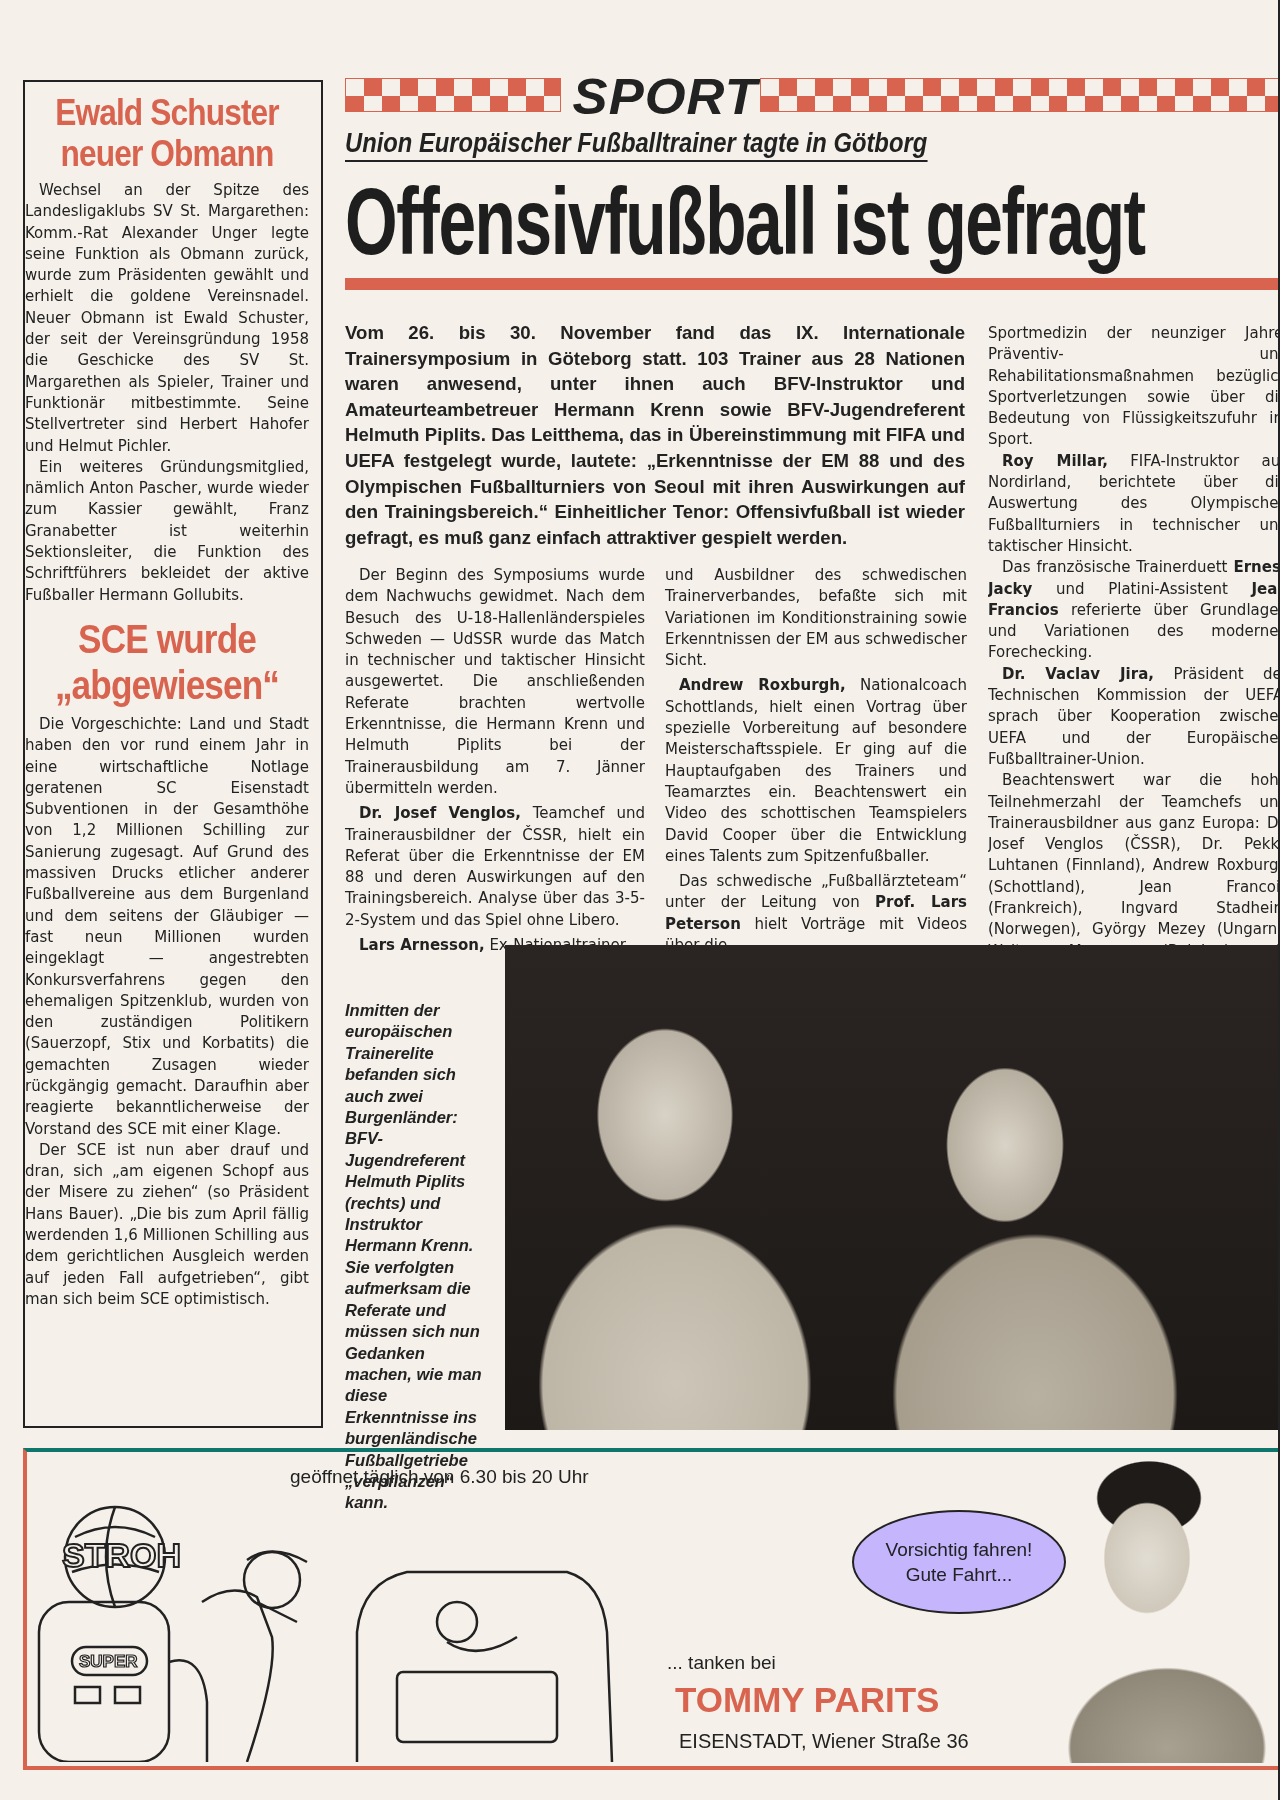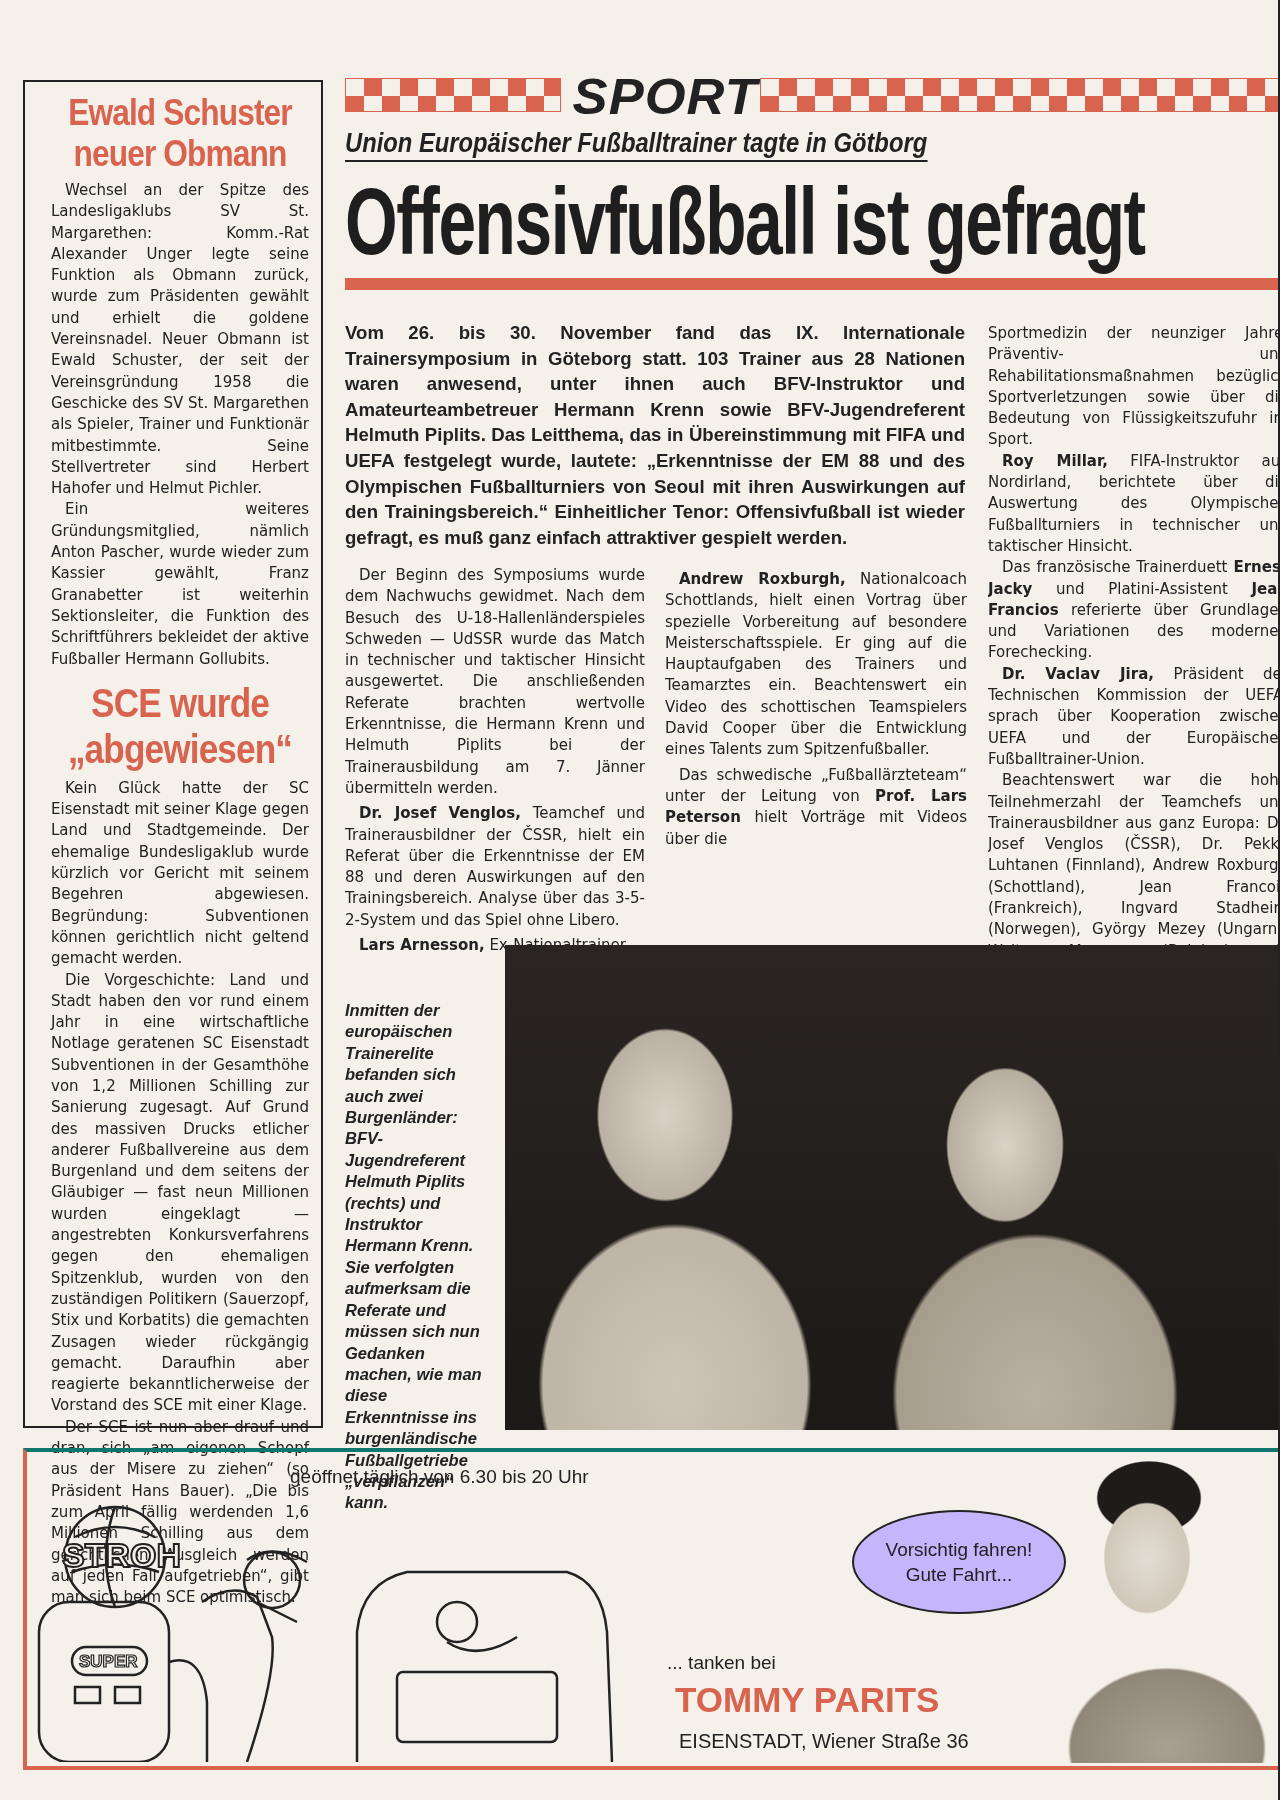--- a/index.html
+++ b/index.html
@@ -1,20 +1,20 @@
 <!DOCTYPE html>
 <html><head>
 <meta charset="utf-8">
 <style>
   html,body{margin:0;padding:0;}
   body{width:1287px;height:1800px;background:#fff;position:relative;overflow:hidden;font-family:"DejaVu Sans",sans-serif;}
   .page{position:absolute;left:0;top:0;width:1280px;height:1800px;background:#f5f1ea;}
   .edge{position:absolute;left:1278px;top:0;width:9px;height:1800px;background:#fff;border-left:2px solid #222;}
   
-  .sidebar{position:absolute;left:23px;top:80px;width:300px;height:1348px;border:2px solid #222;box-sizing:border-box;padding:10px 12px 0 26px;}
+  .sidebar{position:absolute;left:23px;top:80px;width:300px;height:1348px;border:2px solid #222;box-sizing:border-box;padding:10px 12px 0 0;}
   .sb-head{font-family:"Liberation Sans",sans-serif;font-weight:bold;color:#d8644f;text-align:center;font-size:36px;line-height:41px;letter-spacing:-1px;transform:scaleX(.88);margin:0 -20px;}
   .sb-head2{font-size:40px;line-height:46px;margin-top:10px;}
   .body-text{font-family:"DejaVu Sans",sans-serif;font-size:15px;line-height:21.3px;color:#222;text-align:justify;hyphens:none;}
   .body-text p{margin:0;text-indent:14px;}
   .body-text b{font-weight:bold;}
   
   .banner{position:absolute;left:345px;top:74px;width:935px;height:44px;}
   .chk{position:absolute;top:4px;height:34px;border:1px solid #d8644f;box-sizing:border-box;
       background-image:
         linear-gradient(45deg,transparent 0,transparent 0),
@@ -57,21 +57,20 @@
     </div>
     <div class="body-text" style="margin-top:6px;">
       <p>Wechsel an der Spitze des Landesligaklubs SV St. Margarethen: Komm.-Rat Alexander Unger legte seine Funktion als Obmann zurück, wurde zum Präsidenten gewählt und erhielt die goldene Vereinsnadel. Neuer Obmann ist Ewald Schuster, der seit der Vereinsgründung 1958 die Geschicke des SV St. Margarethen als Spieler, Trainer und Funktionär mitbestimmte. Seine Stellvertreter sind Herbert Hahofer und Helmut Pichler.</p>
       <p>Ein weiteres Gründungsmitglied, nämlich Anton Pascher, wurde wieder zum Kassier gewählt, Franz Granabetter ist weiterhin Sektionsleiter, die Funktion des Schriftführers bekleidet der aktive Fußballer Hermann Gollubits.</p>
     </div>
     <div class="sb-head sb-head2">
       <div>SCE wurde</div>
       <div>„abgewiesen“</div>
     </div>
     <div class="body-text" style="margin-top:6px;">
-      <p>Kein Glück hatte der SC Eisenstadt mit seiner Klage gegen Land und Stadtgemeinde. Der ehemalige Bundesligaklub wurde kürzlich vor Gericht mit seinem Begehren abgewiesen. Begründung: Subventionen können gerichtlich nicht geltend gemacht werden.</p>
       <p>Die Vorgeschichte: Land und Stadt haben den vor rund einem Jahr in eine wirtschaftliche Notlage geratenen SC Eisenstadt Subventionen in der Gesamthöhe von 1,2 Millionen Schilling zur Sanierung zugesagt. Auf Grund des massiven Drucks etlicher anderer Fußballvereine aus dem Burgenland und dem seitens der Gläubiger — fast neun Millionen wurden eingeklagt — angestrebten Konkursverfahrens gegen den ehemaligen Spitzenklub, wurden von den zuständigen Politikern (Sauerzopf, Stix und Korbatits) die gemachten Zusagen wieder rückgängig gemacht. Daraufhin aber reagierte bekanntlicherweise der Vorstand des SCE mit einer Klage.</p>
       <p>Der SCE ist nun aber drauf und dran, sich „am eigenen Schopf aus der Misere zu ziehen“ (so Präsident Hans Bauer). „Die bis zum April fällig werdenden 1,6 Millionen Schilling aus dem gerichtlichen Ausgleich werden auf jeden Fall aufgetrieben“, gibt man sich beim SCE optimistisch.</p>
     </div>
   </div>
 
   <div class="banner">
     <div class="chk" style="left:0;width:216px;"></div>
     <div class="sport-title">SPORT</div>
     <div class="chk" style="left:415px;width:520px;"></div>
   </div>
@@ -82,20 +81,21 @@
 
   <div class="lead">Vom 26. bis 30. November fand das IX. Internationale Trainersymposium in Göteborg statt. 103 Trainer aus 28 Nationen waren anwesend, unter ihnen auch BFV-Instruktor und Amateurteambetreuer Hermann Krenn sowie BFV-Jugendreferent Helmuth Piplits. Das Leitthema, das in Übereinstimmung mit FIFA und UEFA festgelegt wurde, lautete: „Erkenntnisse der EM 88 und des Olympischen Fußballturniers von Seoul mit ihren Auswirkungen auf den Trainingsbereich.“ Einheitlicher Tenor: Offensivfußball ist wieder gefragt, es muß ganz einfach attraktiver gespielt werden.</div>
 
   <div class="col body-text" style="left:345px;top:565px;width:300px;">
     <p>Der Beginn des Symposiums wurde dem Nachwuchs gewidmet. Nach dem Besuch des U-18-Hallenländerspieles Schweden — UdSSR wurde das Match in technischer und taktischer Hinsicht ausgewertet. Die anschließenden Referate brachten wertvolle Erkenntnisse, die Hermann Krenn und Helmuth Piplits bei der Trainerausbildung am 7. Jänner übermitteln werden.</p>
     <p style="margin-top:4px;"><b>Dr. Josef Venglos,</b><span> Teamchef und Trainerausbildner der ČSSR, hielt ein Referat über die Erkenntnisse der EM 88 und deren Auswirkungen auf den Trainingsbereich. Analyse über das 3-5-2-System und das Spiel ohne Libero.</span></p>
     <p style="margin-top:4px;"><b>Lars Arnesson,</b><span> Ex-Nationaltrainer</span></p>
   </div>
 
   <div class="col body-text" style="left:665px;top:565px;width:302px;">
+    <p style="text-indent:0;">und Ausbildner des schwedischen Trainerverbandes, befaßte sich mit Variationen im Konditionstraining sowie Erkenntnissen der EM aus schwedischer Sicht.</p>
     <p style="margin-top:4px;"><b>Andrew Roxburgh,</b><span> Nationalcoach Schottlands, hielt einen Vortrag über spezielle Vorbereitung auf besondere Meisterschaftsspiele. Er ging auf die Hauptaufgaben des Trainers und Teamarztes ein. Beachtenswert ein Video des schottischen Teamspielers David Cooper über die Entwicklung eines Talents zum Spitzenfußballer.</span></p>
     <p style="margin-top:4px;"><span>Das schwedische „Fußballärzteteam“ unter der Leitung von </span><b>Prof. Lars Peterson</b><span> hielt Vorträge mit Videos über die</span></p>
   </div>
 
   <div class="col body-text" style="left:988px;top:323px;width:300px;overflow:hidden;">
     <p style="text-indent:0;">Sportmedizin der neunziger Jahre. Präventiv- und Rehabilitationsmaßnahmen bezüglich Sportverletzungen sowie über die Bedeutung von Flüssigkeitszufuhr im Sport.</p>
     <p><b>Roy Millar,</b><span> FIFA-Instruktor aus Nordirland, berichtete über die Auswertung des Olympischen Fußballturniers in technischer und taktischer Hinsicht.</span></p>
     <p><span>Das französische Trainerduett </span><b>Ernest Jacky</b><span> und Platini-Assistent </span><b>Jean Francios</b><span> referierte über Grundlagen und Variationen des modernen Forechecking.</span></p>
     <p><b>Dr. Vaclav Jira,</b><span> Präsident der Technischen Kommission der UEFA, sprach über Kooperation zwischen UEFA und der Europäischen Fußballtrainer-Union.</span></p>
     <p>Beachtenswert war die hohe Teilnehmerzahl der Teamchefs und Trainerausbildner aus ganz Europa: Dr. Josef Venglos (ČSSR), Dr. Pekka Luhtanen (Finnland), Andrew Roxburgh (Schottland), Jean Francois (Frankreich), Ingvard Stadheim (Norwegen), György Mezey (Ungarn), Walter Meeuws (Belgien), als Teamchefs. Gero Bizanz (BRD-Trainerausbildner), Dr. Stenko Verdenik (Sporthochschule Laibach), Heinz Werner (DDR-Trainerchef) . . .</p>

